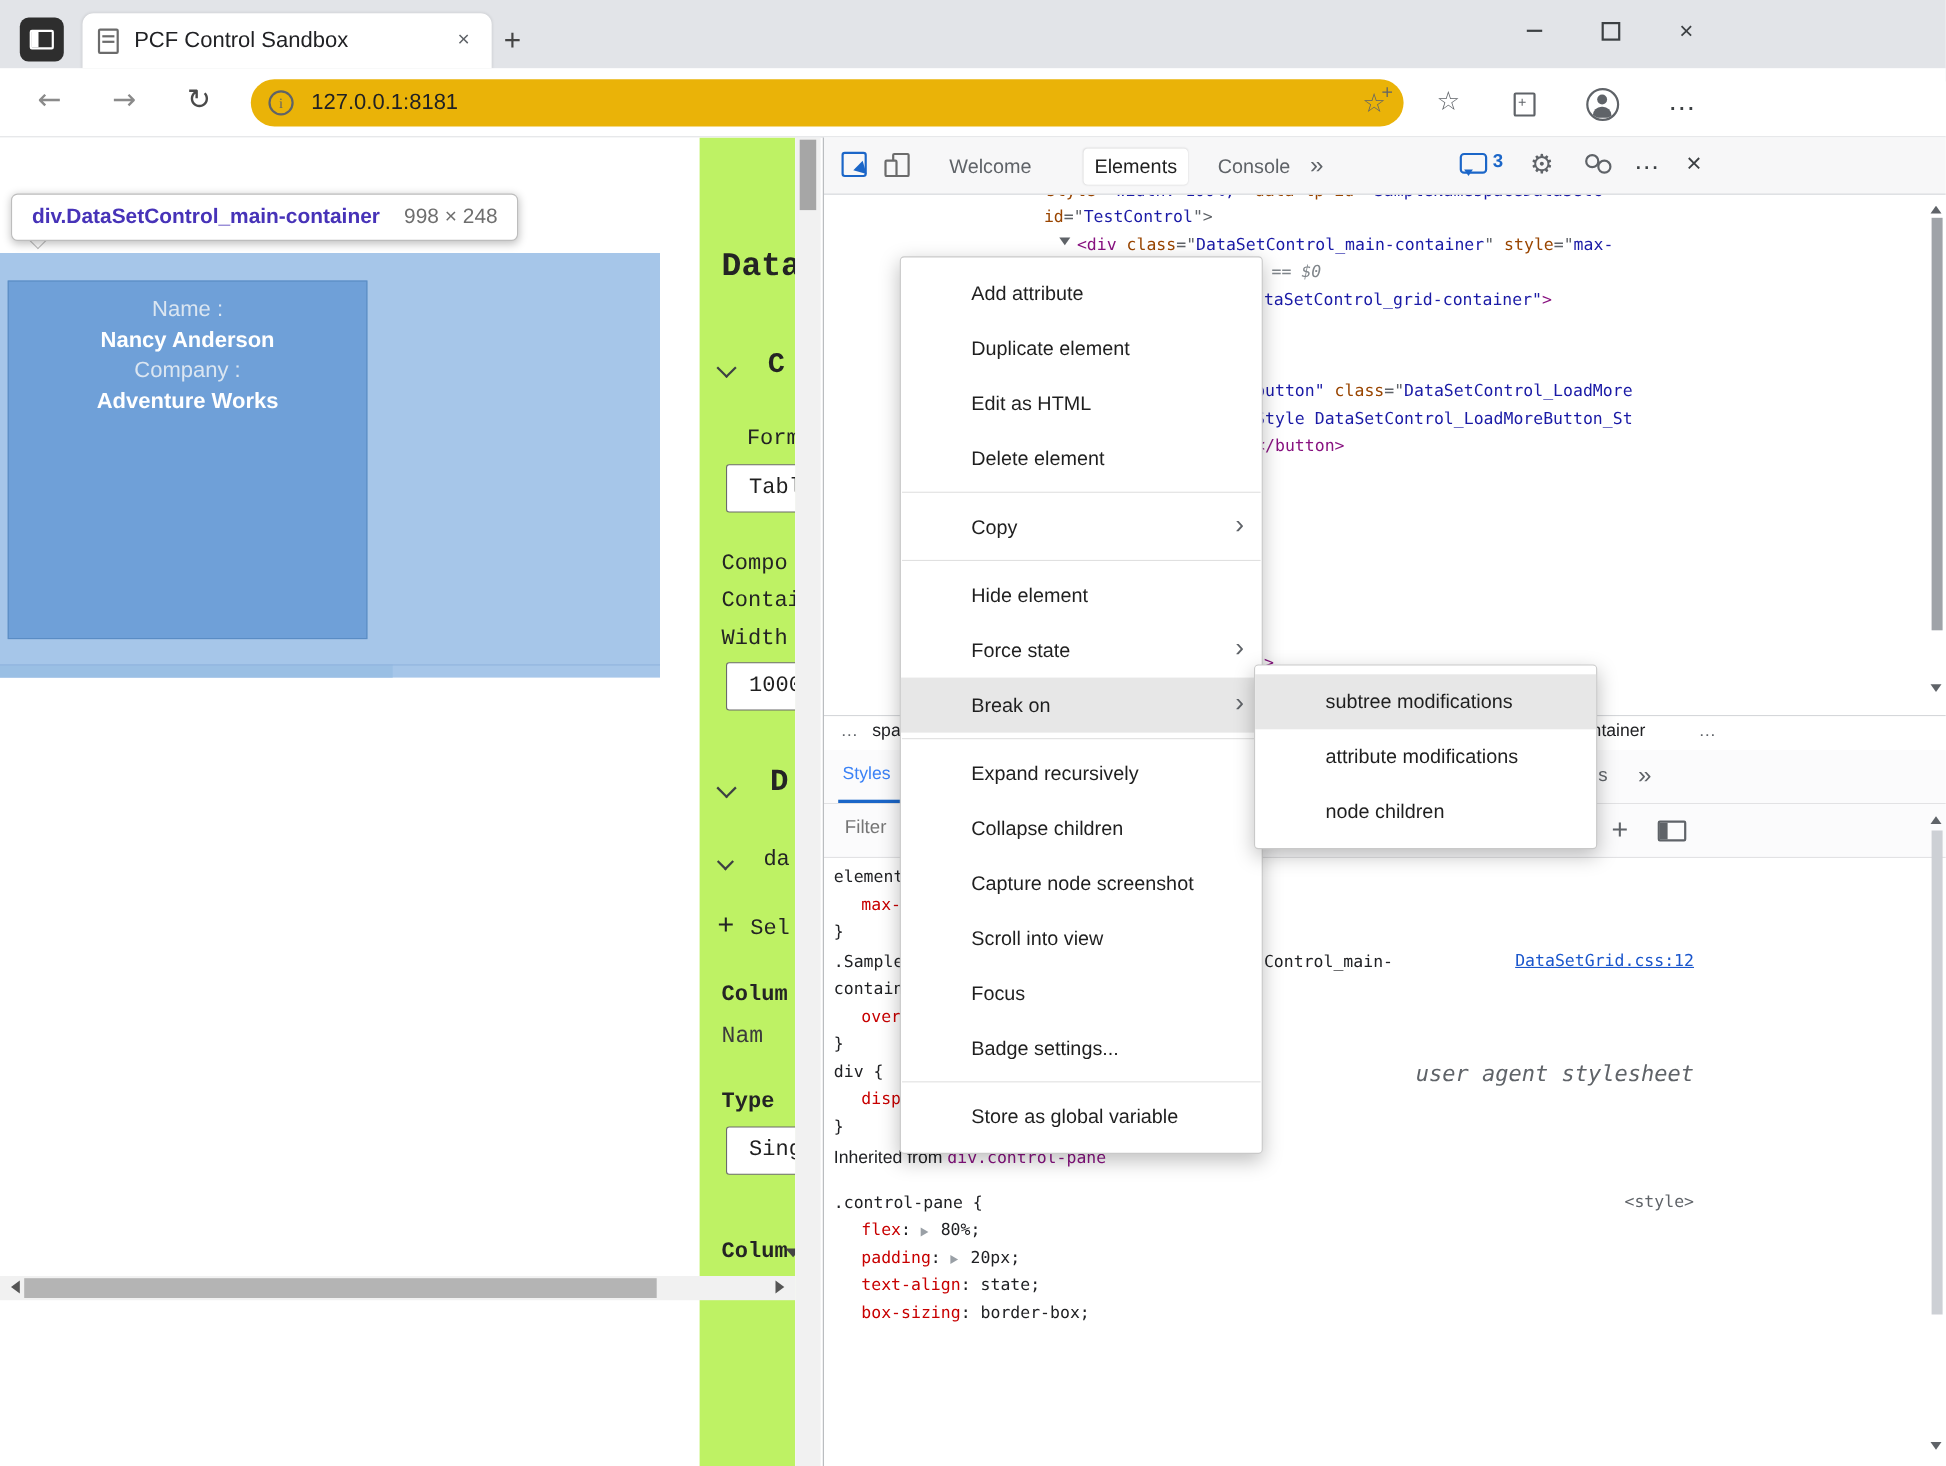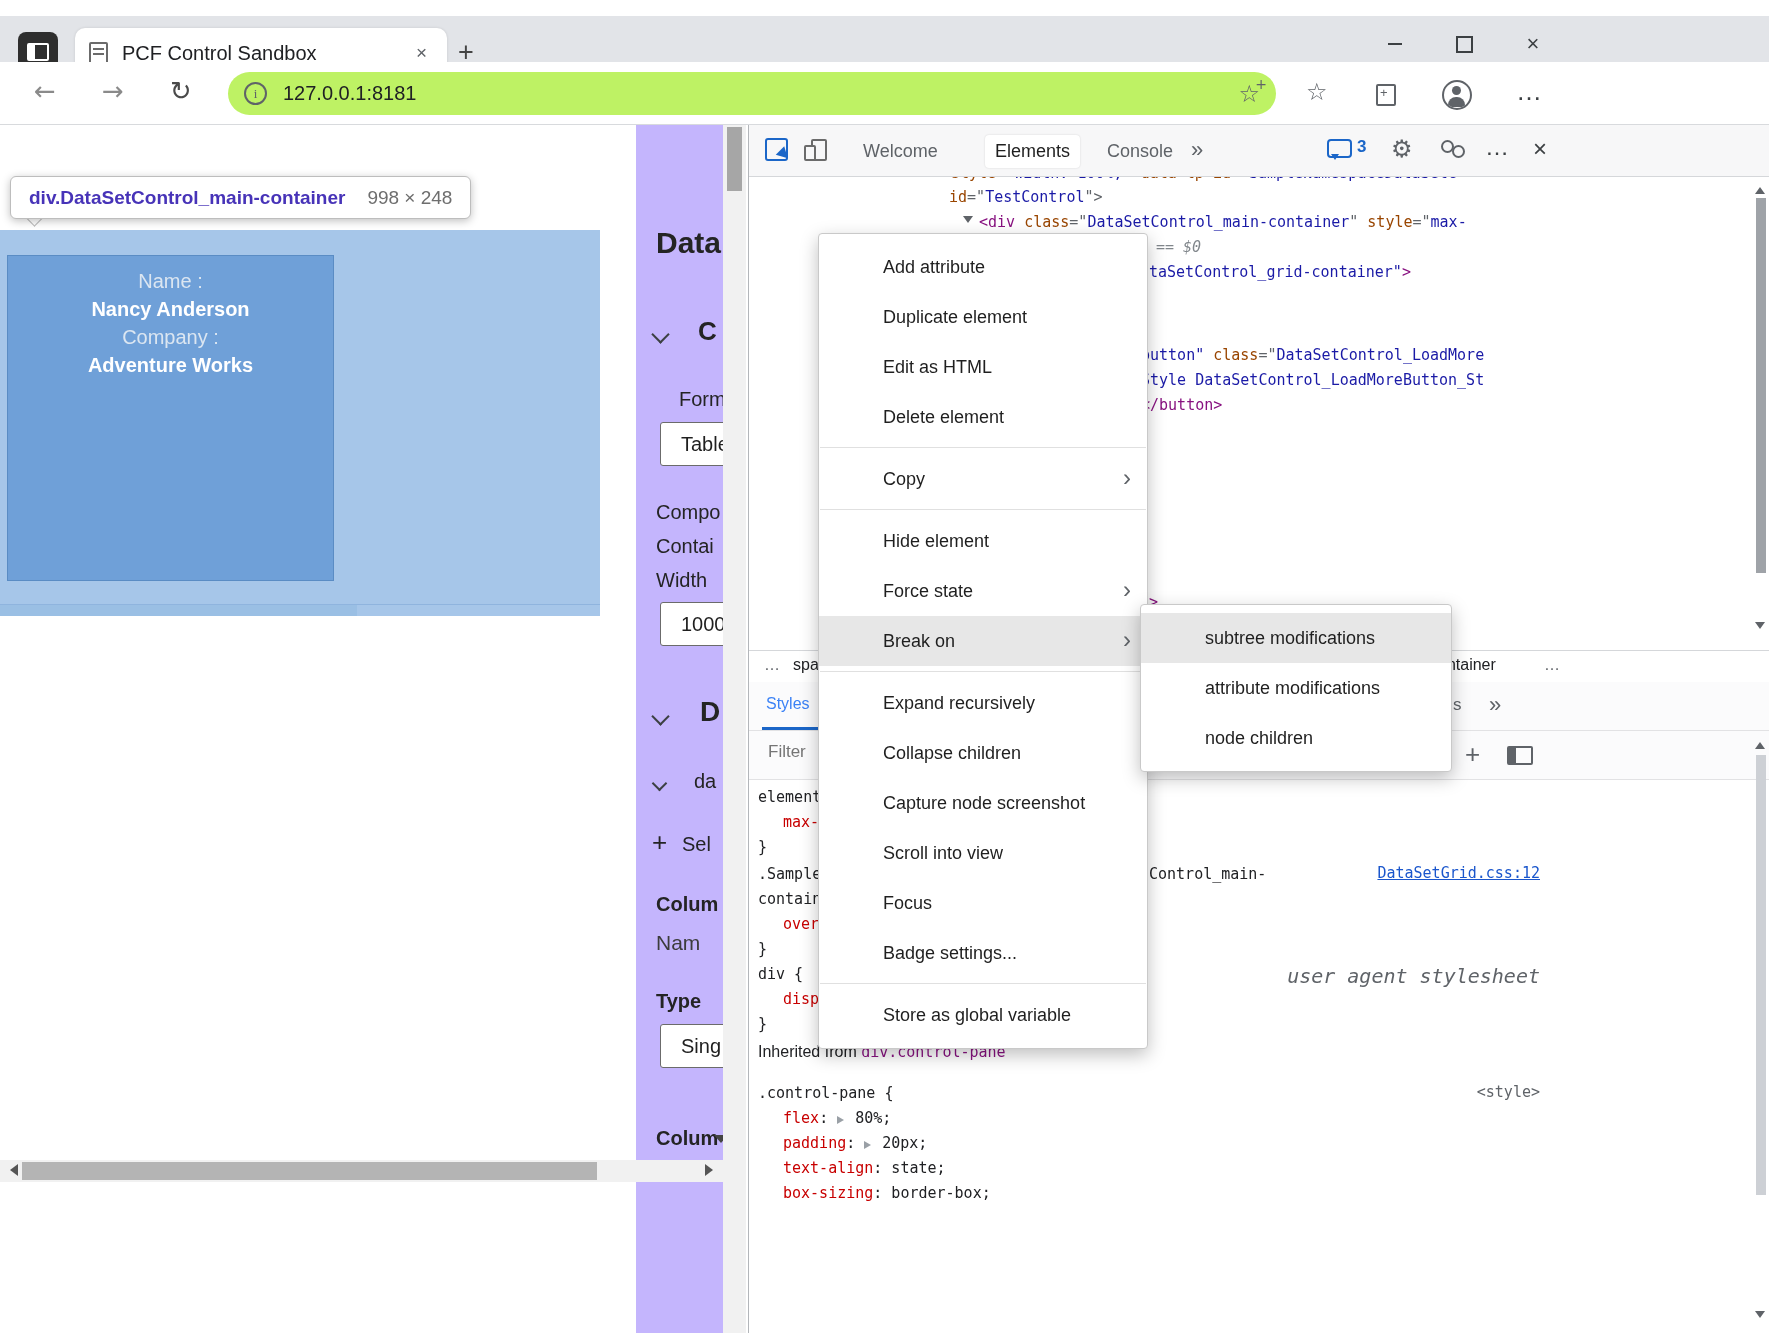--- a/index.html
+++ b/index.html
@@ -1,38 +1,38 @@
 <!DOCTYPE html>
 <html style="--accent: #1B66C8; --link: #1A56CC; --overlay: #A6C6E9; --overlay_strip: #9ABFE4; --overlay_inner: #6FA0D8; --overlay_inner_border: #5A8CC4; --tooltip_selector: #4733B8; --syntax_tag: #881280; --syntax_attr: #994500; --syntax_value: #1A1AA6; --css_property: #C80000; --node_link: #881280;"><head>
 <meta charset="utf-8">
 <style>
   html,body{margin:0;padding:0;background:#fff;}
   .stage{position:relative;width:1769px;height:1333px;background:#fff;overflow:hidden;
          font-family:"Liberation Sans",sans-serif;color:#202124;}
 
   
-  .titlebar{position:absolute;top:16px;left:0;right:0;height:74px;background:#E2E4E8;}
+  .titlebar{position:absolute;top:0;left:0;right:0;height:74px;background:#E2E4E8;}
   .app-icon{position:absolute;left:18px;top:16px;width:40px;height:40px;background:#2E2E2E;border-radius:8px;}
   .app-icon i{display:block;margin:11px auto 0;width:18px;height:14px;border:2px solid #fff;border-radius:2px;}
   .app-icon i b{display:block;width:6px;height:100%;background:#fff;}
   .tab{position:absolute;left:75px;top:12px;width:372px;height:50px;background:#fff;border-radius:10px 10px 0 0;
        display:flex;align-items:center;padding:0 14px;box-sizing:border-box;box-shadow:0 0 3px rgba(0,0,0,.12);}
   .doc-icon{width:15px;height:19px;border:2px solid #6B6B6B;border-radius:2px;position:relative;flex:0 0 auto;}
   .doc-icon:before{content:"";position:absolute;left:2px;right:2px;top:4px;height:2px;background:#6B6B6B;box-shadow:0 5px 0 #6B6B6B;}
   .tab-title{flex:1;margin-left:14px;font-size:20px;color:#202124;white-space:nowrap;overflow:hidden;}
   .tab-close{font-size:19px;color:#5F6368;padding:2px 6px;}
   .newtab{position:absolute;left:458px;top:22px;font-size:27px;color:#444;line-height:28px;}
   .winbtn{position:absolute;top:8px;width:46px;height:40px;display:flex;align-items:center;justify-content:center;}
   .win-min i{display:block;width:14px;height:2px;background:#3C4043;}
   .win-max i{display:block;width:13px;height:13px;border:2px solid #3C4043;}
   .win-close{font-size:22px;color:#3C4043;}
 
   .navbar{position:absolute;top:62px;left:0;right:0;height:63px;background:#fff;border-bottom:1px solid #D8DADD;box-sizing:border-box;}
   .navglyph{position:absolute;top:14px;font-family:"DejaVu Sans",sans-serif;font-size:26px;}
-  .addr{position:absolute;left:228px;top:10px;width:1048px;height:43px;background:#bef264;border-radius:22px;
+  .addr{position:absolute;left:228px;top:10px;width:1048px;height:43px;background:#eab308;border-radius:22px;
         display:flex;align-items:center;box-sizing:border-box;padding:0 16px;}
   .info-icon{width:19px;height:19px;border:2px solid #5F6368;border-radius:50%;position:relative;flex:0 0 auto;}
   .info-icon:before{content:"i";position:absolute;left:0;right:0;top:0;bottom:0;text-align:center;font-size:13px;line-height:19px;color:#5F6368;font-family:"Liberation Serif",serif;}
   .url{margin-left:16px;font-size:20px;color:#202124;flex:1;}
   .star{font-family:"DejaVu Sans",sans-serif;font-size:24px;color:#5F6368;}
   .star-add{position:relative;}
   .star-add:after{content:"+";position:absolute;top:-4px;right:-7px;font-size:14px;color:#5F6368;}
   .collections-icon{width:16px;height:18px;border:2px solid #5F6368;border-radius:2px;position:relative;}
   .collections-icon:before{content:"+";position:absolute;top:-1px;left:2px;font-size:13px;color:#5F6368;}
   .avatar{width:26px;height:26px;border:2px solid #5F6368;border-radius:50%;position:relative;overflow:hidden;}
@@ -50,21 +50,21 @@
   .card-text{position:absolute;left:7px;top:142px;width:327px;text-align:center;line-height:28px;font-size:20px;}
   .card-label{color:rgba(238,242,246,.85);}
   .card-value{color:#fff;font-weight:bold;}
 
   .tooltip{position:absolute;left:10px;top:51px;height:41px;background:#fff;border:1px solid #BDBDBD;border-radius:6px;
            box-shadow:0 2px 8px rgba(0,0,0,.25);display:flex;align-items:center;padding:0 18px;gap:22px;z-index:10;white-space:nowrap;}
   .tooltip .sel{font-size:19px;font-weight:600;color:var(--tooltip_selector,#4733B8);}
   .tooltip .dims{font-size:19px;color:#6E6E6E;}
   .tooltip-notch{position:absolute;left:28px;top:86px;width:12px;height:12px;background:#fff;border-right:1px solid #BDBDBD;border-bottom:1px solid #BDBDBD;transform:rotate(45deg);z-index:9;}
 
-  .sidepanel{position:absolute;left:636px;top:0;width:87px;bottom:0;overflow:hidden;background:#c4b5fd;}
+  .sidepanel{position:absolute;left:636px;top:0;width:87px;bottom:0;overflow:hidden;background:#bef264;font-family:Liberation Mono, monospace;}
   .sp{position:absolute;white-space:nowrap;color:#242424;}
   .sp-box{position:absolute;width:160px;height:44px;border:1px solid #6B6B6B;border-radius:3px;background:#fff;
           font-size:20px;line-height:42px;padding-left:20px;box-sizing:border-box;color:#1F1F1F;white-space:nowrap;}
   .chev{display:inline-block;width:11px;height:11px;border-left:2px solid #3C4043;border-bottom:2px solid #3C4043;transform:rotate(-45deg);}
   .caret-down{display:inline-block;width:0;height:0;border:7px solid transparent;border-top:8px solid #444;}
 
   
   .hscroll{position:absolute;left:0;top:1035px;width:723px;height:22px;background:#F1F1F1;}
   .hthumb{position:absolute;left:22px;top:2px;width:575px;height:18px;background:#B4B4B4;}
   .tri{width:0;height:0;display:inline-block;}

